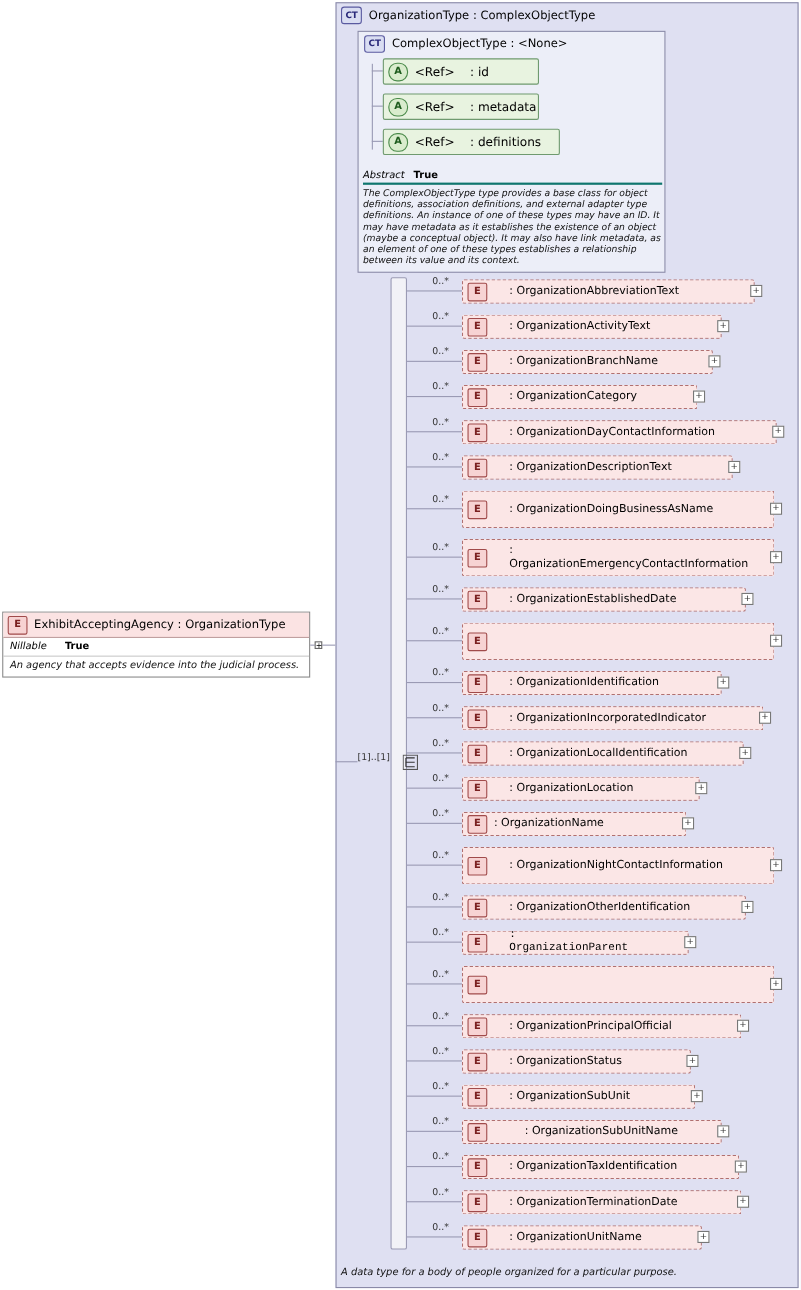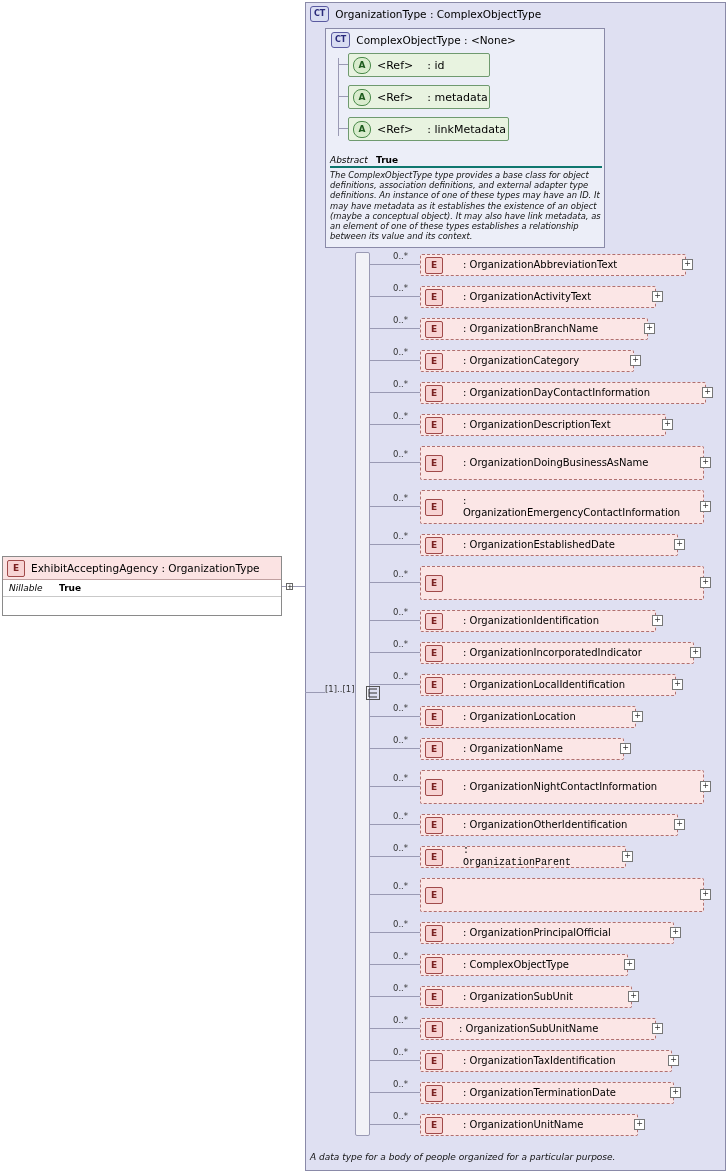--- a/index.html
+++ b/index.html
@@ -113,20 +113,21 @@
 
 <div class="abs" id="leftBox">
   <div class="hdr">
     <span class="badgeE">E</span>
     <span class="ttl">ExhibitAcceptingAgency : OrganizationType</span>
   </div>
   <div class="nil">
     <span class="nil-label">Nillable</span>
     <span class="nil-val">True</span>
   </div>
+  <div class="desc">An agency that accepts evidence into the judicial process.</div>
 </div>
 
 <div class="abs hline" style="left:282px;top:586px;width:23px;"></div>
 <div class="abs plusConn" style="left:286px;top:583px;">+</div>
 
 <div class="abs" id="ctBox"></div>
 <div class="abs" id="ctHdr">
   <span class="badgeCT">CT</span>
   <span class="ttl">OrganizationType : ComplexObjectType</span>
 </div>
@@ -149,21 +150,21 @@
   <span style="margin-left:14px">: id</span>
 </div>
 <div class="attrRow" style="left:348px;top:85px;width:136px;">
   <span class="badgeA">A</span>
   <span>&lt;Ref&gt;</span>
   <span style="margin-left:14px">: metadata</span>
 </div>
 <div class="attrRow" style="left:348px;top:117px;width:155px;">
   <span class="badgeA">A</span>
   <span>&lt;Ref&gt;</span>
-  <span style="margin-left:14px">: linkMetadata</span>
+  <span style="margin-left:14px">: definitions</span>
 </div>
 
 <div class="abstractRow" style="top:153px;">
   <span class="lbl">Abstract</span>
   <span class="val">True</span>
 </div>
 <div class="abs" id="coDesc">The ComplexObjectType type provides a base class for object definitions, association definitions, and external adapter type definitions. An instance of one of these types may have an ID. It may have metadata as it establishes the existence of an object (maybe a conceptual object). It may also have link metadata, as an element of one of these types establishes a relationship between its value and its context.</div>
 
 <div class="abs" id="seqBar"></div>
 <div class="abs" style="left:325px;top:684px;font-size:8.5px;color:#333;">[1]..[1]</div>
@@ -286,21 +287,21 @@
       <span class="badgeE">E</span>
       <span class="lbl"><ref></ref></span>
       <span class="lbl" style="margin-left:14px;max-width:130px;">: OrganizationLocation</span>
     </div>
     <div class="plusbox" style="left:632px;top:711px;">+</div>
     <div class="abs hline" style="left:370px;top:748px;width:50px;"></div>
     <div class="mult" style="left:393px;top:735px;">0..*</div>
     <div class="elRow" style="left:420px;top:738px;width:198px;height:20px;">
       <span class="badgeE">E</span>
       <span class="lbl"><ref></ref></span>
-      <span class="lbl" style="margin-left:14px;max-width:118px;">: OrganizationName</span>
+      <span class="lbl" style="max-width:118px;">: OrganizationName</span>
     </div>
     <div class="plusbox" style="left:620px;top:743px;">+</div>
     <div class="abs hline" style="left:370px;top:786px;width:50px;"></div>
     <div class="mult" style="left:393px;top:773px;">0..*</div>
     <div class="elRow" style="left:420px;top:770px;width:278px;height:32px;">
       <span class="badgeE">E</span>
       <span class="lbl"><ref></ref></span>
       <span class="lbl" style="margin-left:14px;max-width:198px;">: OrganizationNightContactInformation</span>
     </div>
     <div class="plusbox" style="left:700px;top:781px;">+</div>
@@ -333,37 +334,37 @@
       <span class="badgeE">E</span>
       <span class="lbl"><ref></ref></span>
       <span class="lbl" style="margin-left:14px;max-width:168px;">: OrganizationPrincipalOfficial</span>
     </div>
     <div class="plusbox" style="left:670px;top:927px;">+</div>
     <div class="abs hline" style="left:370px;top:964px;width:50px;"></div>
     <div class="mult" style="left:393px;top:951px;">0..*</div>
     <div class="elRow" style="left:420px;top:954px;width:202px;height:20px;">
       <span class="badgeE">E</span>
       <span class="lbl"><ref></ref></span>
-      <span class="lbl" style="margin-left:14px;max-width:122px;">: ComplexObjectType</span>
+      <span class="lbl" style="margin-left:14px;max-width:122px;">: OrganizationStatus</span>
     </div>
     <div class="plusbox" style="left:624px;top:959px;">+</div>
     <div class="abs hline" style="left:370px;top:996px;width:50px;"></div>
     <div class="mult" style="left:393px;top:983px;">0..*</div>
     <div class="elRow" style="left:420px;top:986px;width:206px;height:20px;">
       <span class="badgeE">E</span>
       <span class="lbl"><ref></ref></span>
       <span class="lbl" style="margin-left:14px;max-width:126px;">: OrganizationSubUnit</span>
     </div>
     <div class="plusbox" style="left:628px;top:991px;">+</div>
     <div class="abs hline" style="left:370px;top:1028px;width:50px;"></div>
     <div class="mult" style="left:393px;top:1015px;">0..*</div>
     <div class="elRow" style="left:420px;top:1018px;width:230px;height:20px;">
       <span class="badgeE">E</span>
       <span class="lbl"><ref></ref></span>
-      <span class="lbl" style="margin-left:10px;max-width:150px;">: OrganizationSubUnitName</span>
+      <span class="lbl" style="margin-left:28px;max-width:150px;">: OrganizationSubUnitName</span>
     </div>
     <div class="plusbox" style="left:652px;top:1023px;">+</div>
     <div class="abs hline" style="left:370px;top:1060px;width:50px;"></div>
     <div class="mult" style="left:393px;top:1047px;">0..*</div>
     <div class="elRow" style="left:420px;top:1050px;width:246px;height:20px;">
       <span class="badgeE">E</span>
       <span class="lbl"><ref></ref></span>
       <span class="lbl" style="margin-left:14px;max-width:166px;">: OrganizationTaxIdentification</span>
     </div>
     <div class="plusbox" style="left:668px;top:1055px;">+</div>

